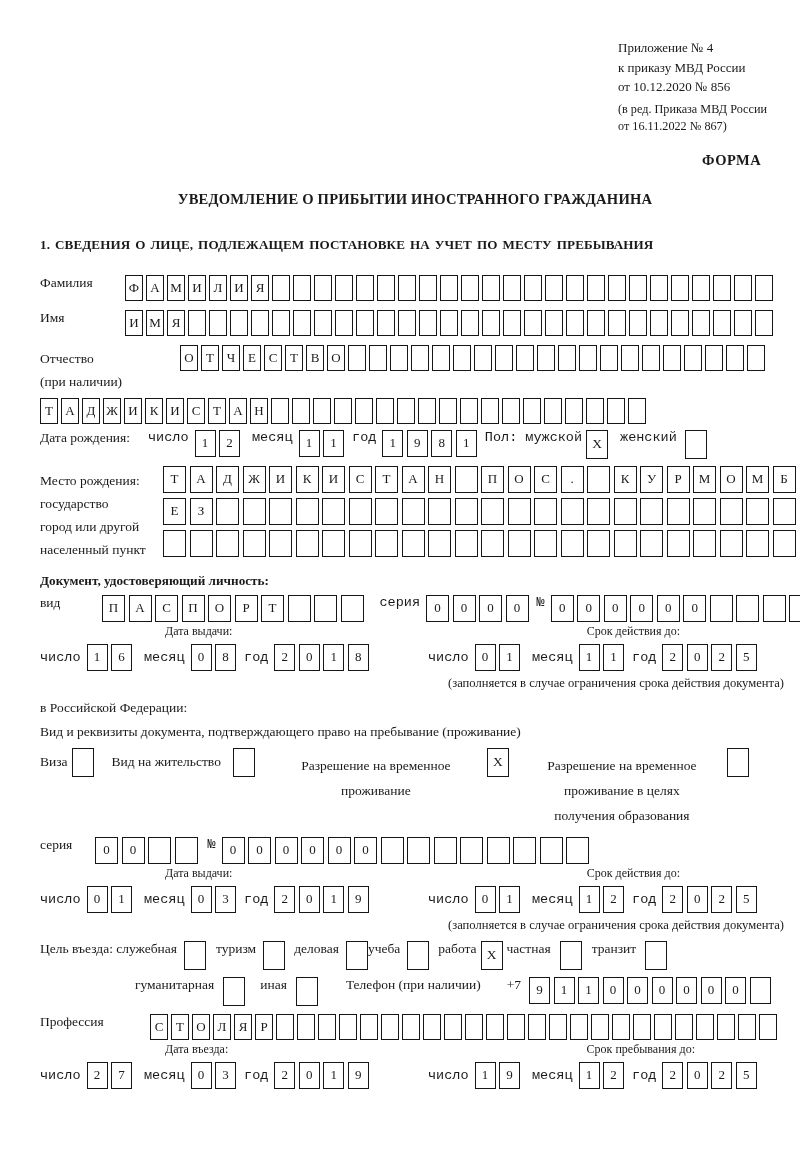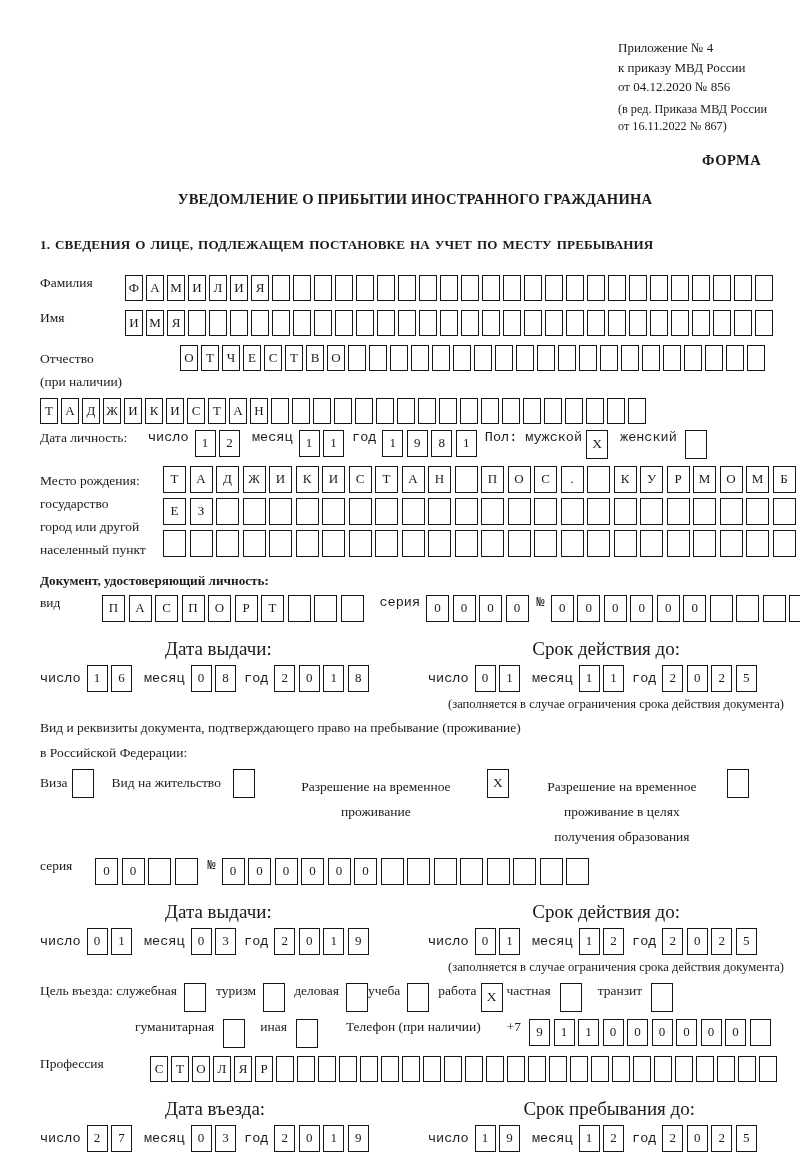--- a/index.html
+++ b/index.html
@@ -24,37 +24,37 @@
   .cell{
     box-sizing:border-box;border:1.7px solid #161616;background:#fff;flex:none;
     display:inline-flex;align-items:center;justify-content:center;font-size:13px;
   }
   .c-sm .cell{width:18px;height:26px;}
   .c-md{gap:3.5px;} .c-md .cell{width:23px;height:27px;}
   .c-dt{gap:3.5px;} .c-dt .cell{width:21px;height:27px;}
   .cbx{gap:0;} .cbx .cell{width:22px;height:29px;font-size:13.5px;}
   .stack{display:flex;flex-direction:column;}
   .doc-head{text-align:left;font-weight:bold;font-size:13.2px;margin-top:12px;}
-  .date-heads{display:flex;margin-top:16px;font-size:19px;}
+  .date-heads{display:flex;margin-top:2px;font-size:12px;}
   .date-line{display:flex;align-items:center;margin-top:5px;}
   .dgroup{display:flex;align-items:center;flex:none;}
   .note{font-size:12.6px;margin-top:5px;}
   .w{margin:0 6px 0 12px;flex:none;font-family:Liberation Mono, monospace;}
   .w.first{margin-left:0;}
   .ctr{text-align:center;line-height:1.85;}
 </style>
 </head>
 <body>
 
 <div class="page">
 
   <div class="appendix">
     <div>Приложение № 4</div>
     <div>к приказу МВД России</div>
-    <div>от 04.12.2020 № 856</div>
+    <div>от 10.12.2020 № 856</div>
     <div class="small gap">(в ред. Приказа МВД России</div>
     <div class="small">от 16.11.2022 № 867)</div>
   </div>
 
   <div class="forma">ФОРМА</div>
 
   <div class="title">
     <div>УВЕДОМЛЕНИЕ О ПРИБЫТИИ ИНОСТРАННОГО ГРАЖДАНИНА</div>
   </div>
 
@@ -198,21 +198,21 @@
         <span class="cell"></span>
         <span class="cell"></span>
         <span class="cell"></span>
         <span class="cell"></span>
         <span class="cell"></span>
         <span class="cell"></span>
       </div>
   </div>
 
   <div class="frow" style="margin-top:6px">
-    <span class="lbl" style="width:108px">Дата личность:</span>
+    <span class="lbl" style="width:108px">Дата рождения:</span>
     <span class="w first">число</span>
     <div class="cells c-dt">
         <span class="cell">1</span>
         <span class="cell">2</span>
       </div>
     <span class="w">месяц</span>
     <div class="cells c-dt">
         <span class="cell">1</span>
         <span class="cell">1</span>
       </div>
@@ -399,22 +399,22 @@
       <div class="cells c-dt">
           <span class="cell">2</span>
           <span class="cell">0</span>
           <span class="cell">2</span>
           <span class="cell">5</span>
         </div>
     </div>
   </div>
   <div class="note" style="text-align:right;margin-right:6px">(заполняется в случае ограничения срока действия документа)</div>
 
+  <div style="margin-top:9px">в Российской Федерации:</div>
   <div style="margin-top:8px">Вид и реквизиты документа, подтверждающего право на пребывание (проживание)</div>
-  <div style="margin-top:9px">в Российской Федерации:</div>
 
   <div class="frow top" style="margin-top:8px">
     <span class="lbl" style="padding-top:6px">Виза</span>
     <div class="cells cbx" style="margin-left:4px">
         <span class="cell"></span>
       </div>
     <span class="lbl" style="margin-left:18px;padding-top:6px">Вид на жительство</span>
     <div class="cells cbx" style="margin-left:12px">
         <span class="cell"></span>
       </div>
@@ -523,21 +523,21 @@
         <span class="cell"></span>
       </div>
     <span class="lbl" style="margin-left:9px">работа</span>
     <div class="cells cbx" style="margin-left:4px">
         <span class="cell">X</span>
       </div>
     <span class="lbl" style="margin-left:4px">частная</span>
     <div class="cells cbx" style="margin-left:9px">
         <span class="cell"></span>
       </div>
-    <span class="lbl" style="margin-left:16px">транзит</span>
+    <span class="lbl" style="margin-left:10px">транзит</span>
     <div class="cells cbx" style="margin-left:9px">
         <span class="cell"></span>
       </div>
   </div>
 
   <div class="frow" style="margin-top:7px;margin-left:95px">
     <span class="lbl">гуманитарная</span>
     <div class="cells cbx" style="margin-left:9px">
         <span class="cell"></span>
       </div>

